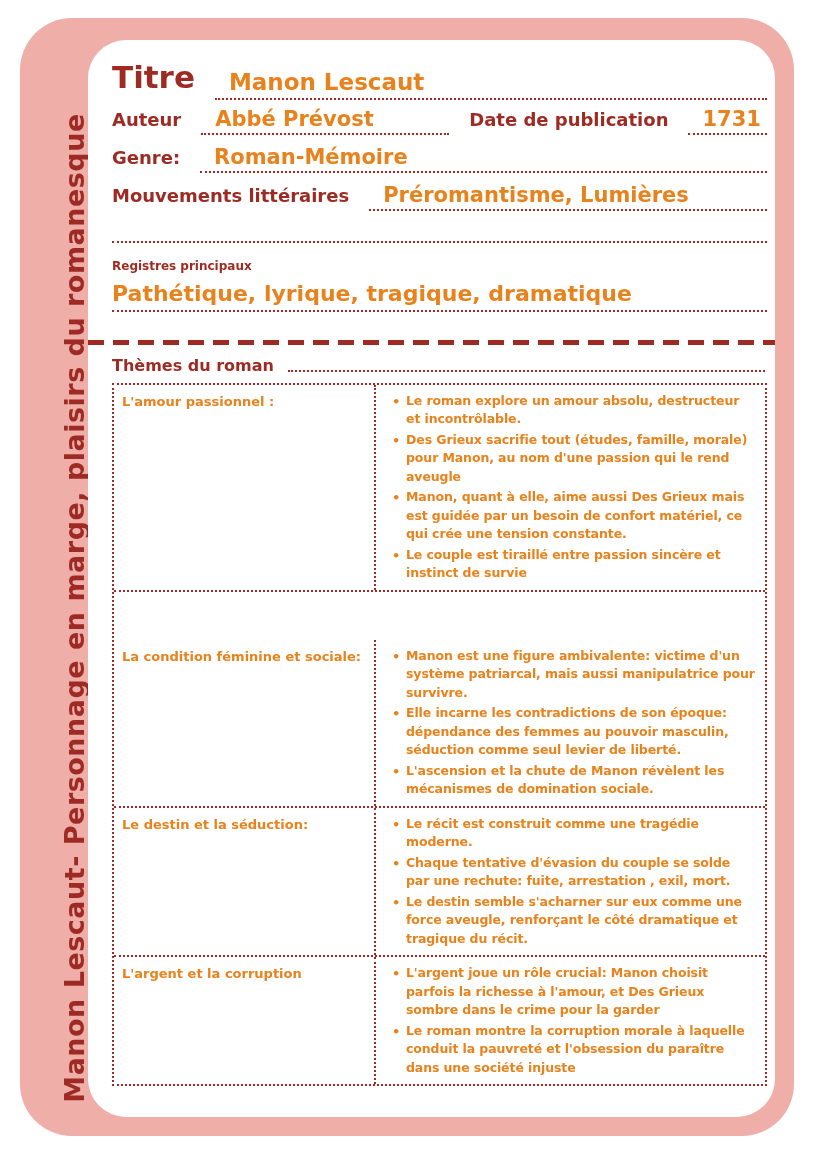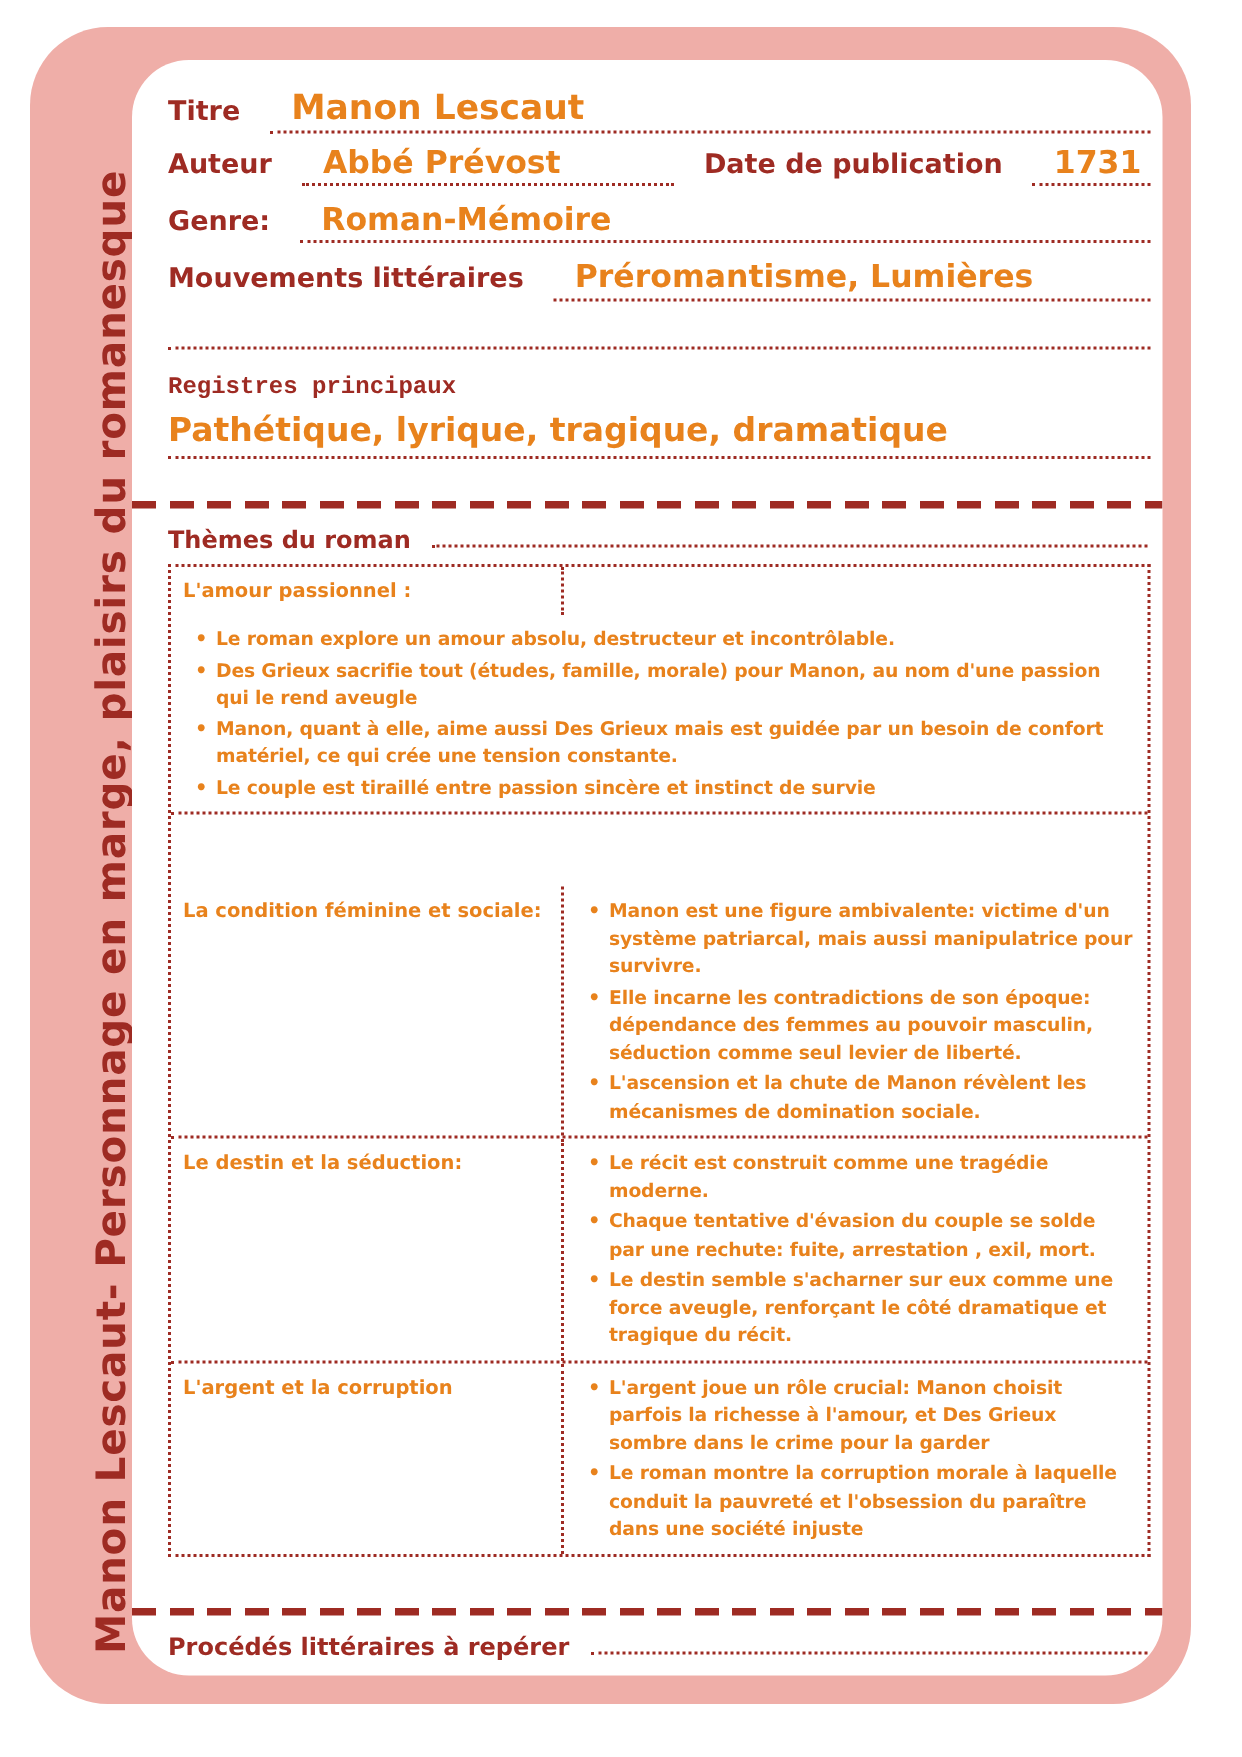--- a/index.html
+++ b/index.html
@@ -24,32 +24,32 @@
     white-space:nowrap;color:var(--red);font-size:27px;letter-spacing:.5px;
     transform:translate(-50%,-50%) rotate(-90deg);
     display:flex;align-items:center;justify-content:center;
   }
   .page{
     position:absolute;left:68px;top:22px;width:687px;height:1077px;
     background:#ffffff;border-radius:38px;
     padding:20px 8px 0 24px;overflow:hidden;
   }
   .lbl{color:var(--red);font-size:18px;flex:none;line-height:1.15;}
-  .lbl.big{font-size:18px;}
+  .lbl.big{font-size:31px;}
   .val{color:var(--orange);font-size:21px;line-height:1.1;padding:0 0 2px 14px;display:inline-block;white-space:nowrap;}
   .row{display:flex;align-items:flex-end;margin-bottom:11px;}
   .fill{
     flex:1;border-bottom:2px dotted var(--red);
     margin-left:20px;min-height:24px;display:flex;align-items:flex-end;
   }
   .fill.fixed{flex:none;width:248px;text-align:center;}
   .row .lbl{padding-bottom:4px;}
   .row.title-row{margin-bottom:8px;}
   .blank-line{border-bottom:2px dotted var(--red);height:0;margin:30px 0 16px 0;}
-  .registers-label{color:var(--red);font-size:16px;margin:4px 0 8px 0;font-family:Liberation Mono, monospace;}
+  .registers-label{color:var(--red);font-size:12px;margin:4px 0 8px 0;}
   .value-line{
     border-bottom:2px dotted var(--red);
     color:var(--orange);font-size:22px;padding-bottom:4px;margin-bottom:4px;
   }
   .dashed-divider{
     height:5px;margin:28px -8px 12px -24px;
     background:repeating-linear-gradient(90deg,var(--red) 0 16px,transparent 16px 25px);
   }
   .section-head{display:flex;align-items:flex-end;margin-bottom:8px;}
   .section-head .heading{color:var(--red);font-size:16px;flex:none;line-height:1.1;}
@@ -65,21 +65,21 @@
   .tcontent ul{margin:0;padding:0 0 0 28px;list-style:none;}
   .tcontent li{
     color:var(--orange);font-size:12.5px;line-height:1.48;
     letter-spacing:-0.1px;margin:2px 0;position:relative;
   }
   .tcontent li::before{
     content:"\2022";position:absolute;left:-14px;top:0;
     color:var(--orange);font-size:13px;
   }
   
-  .th-r1{min-height:152px;flex-direction:column;}
+  .th-r1{min-height:152px;}
   .th-r2{min-height:128px;margin-top:48px;}
   .th-r3{min-height:90px;}
   .th-r4{min-height:104px;}
   .gap-before-divider2{height:6px;}
   .procedes-head{margin-top:0;}
 </style>
 </head>
 <body>
 
 <div class="frame">

